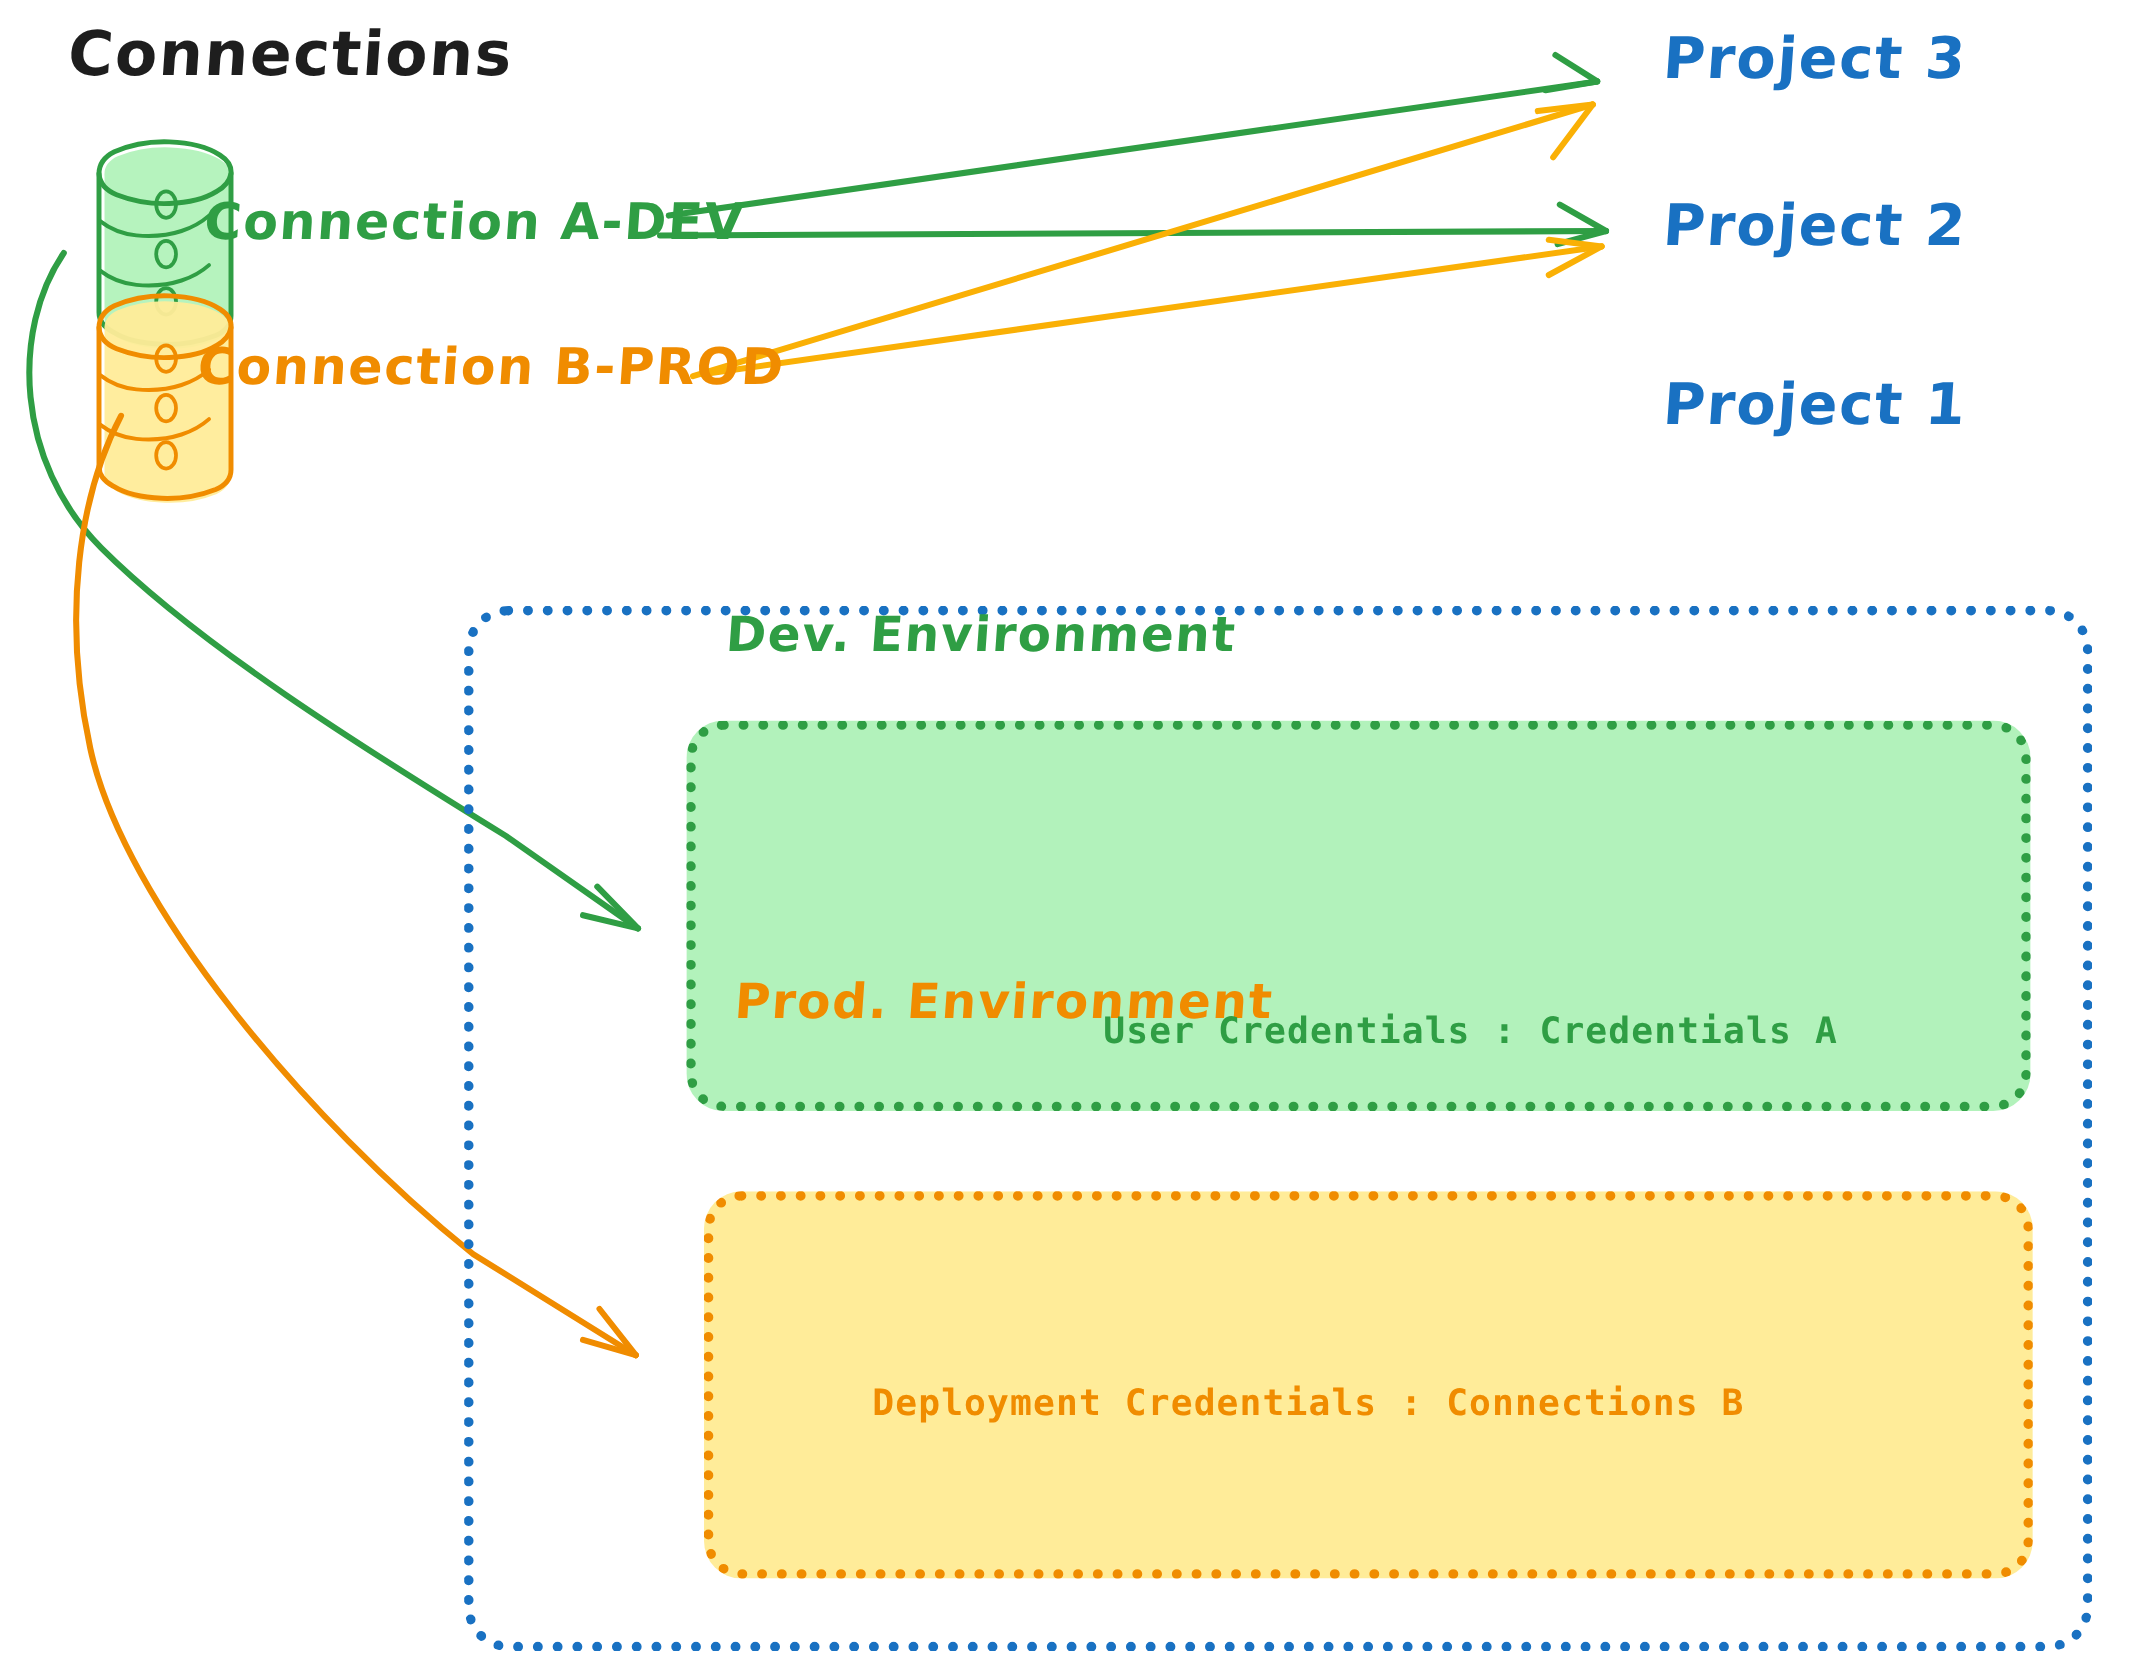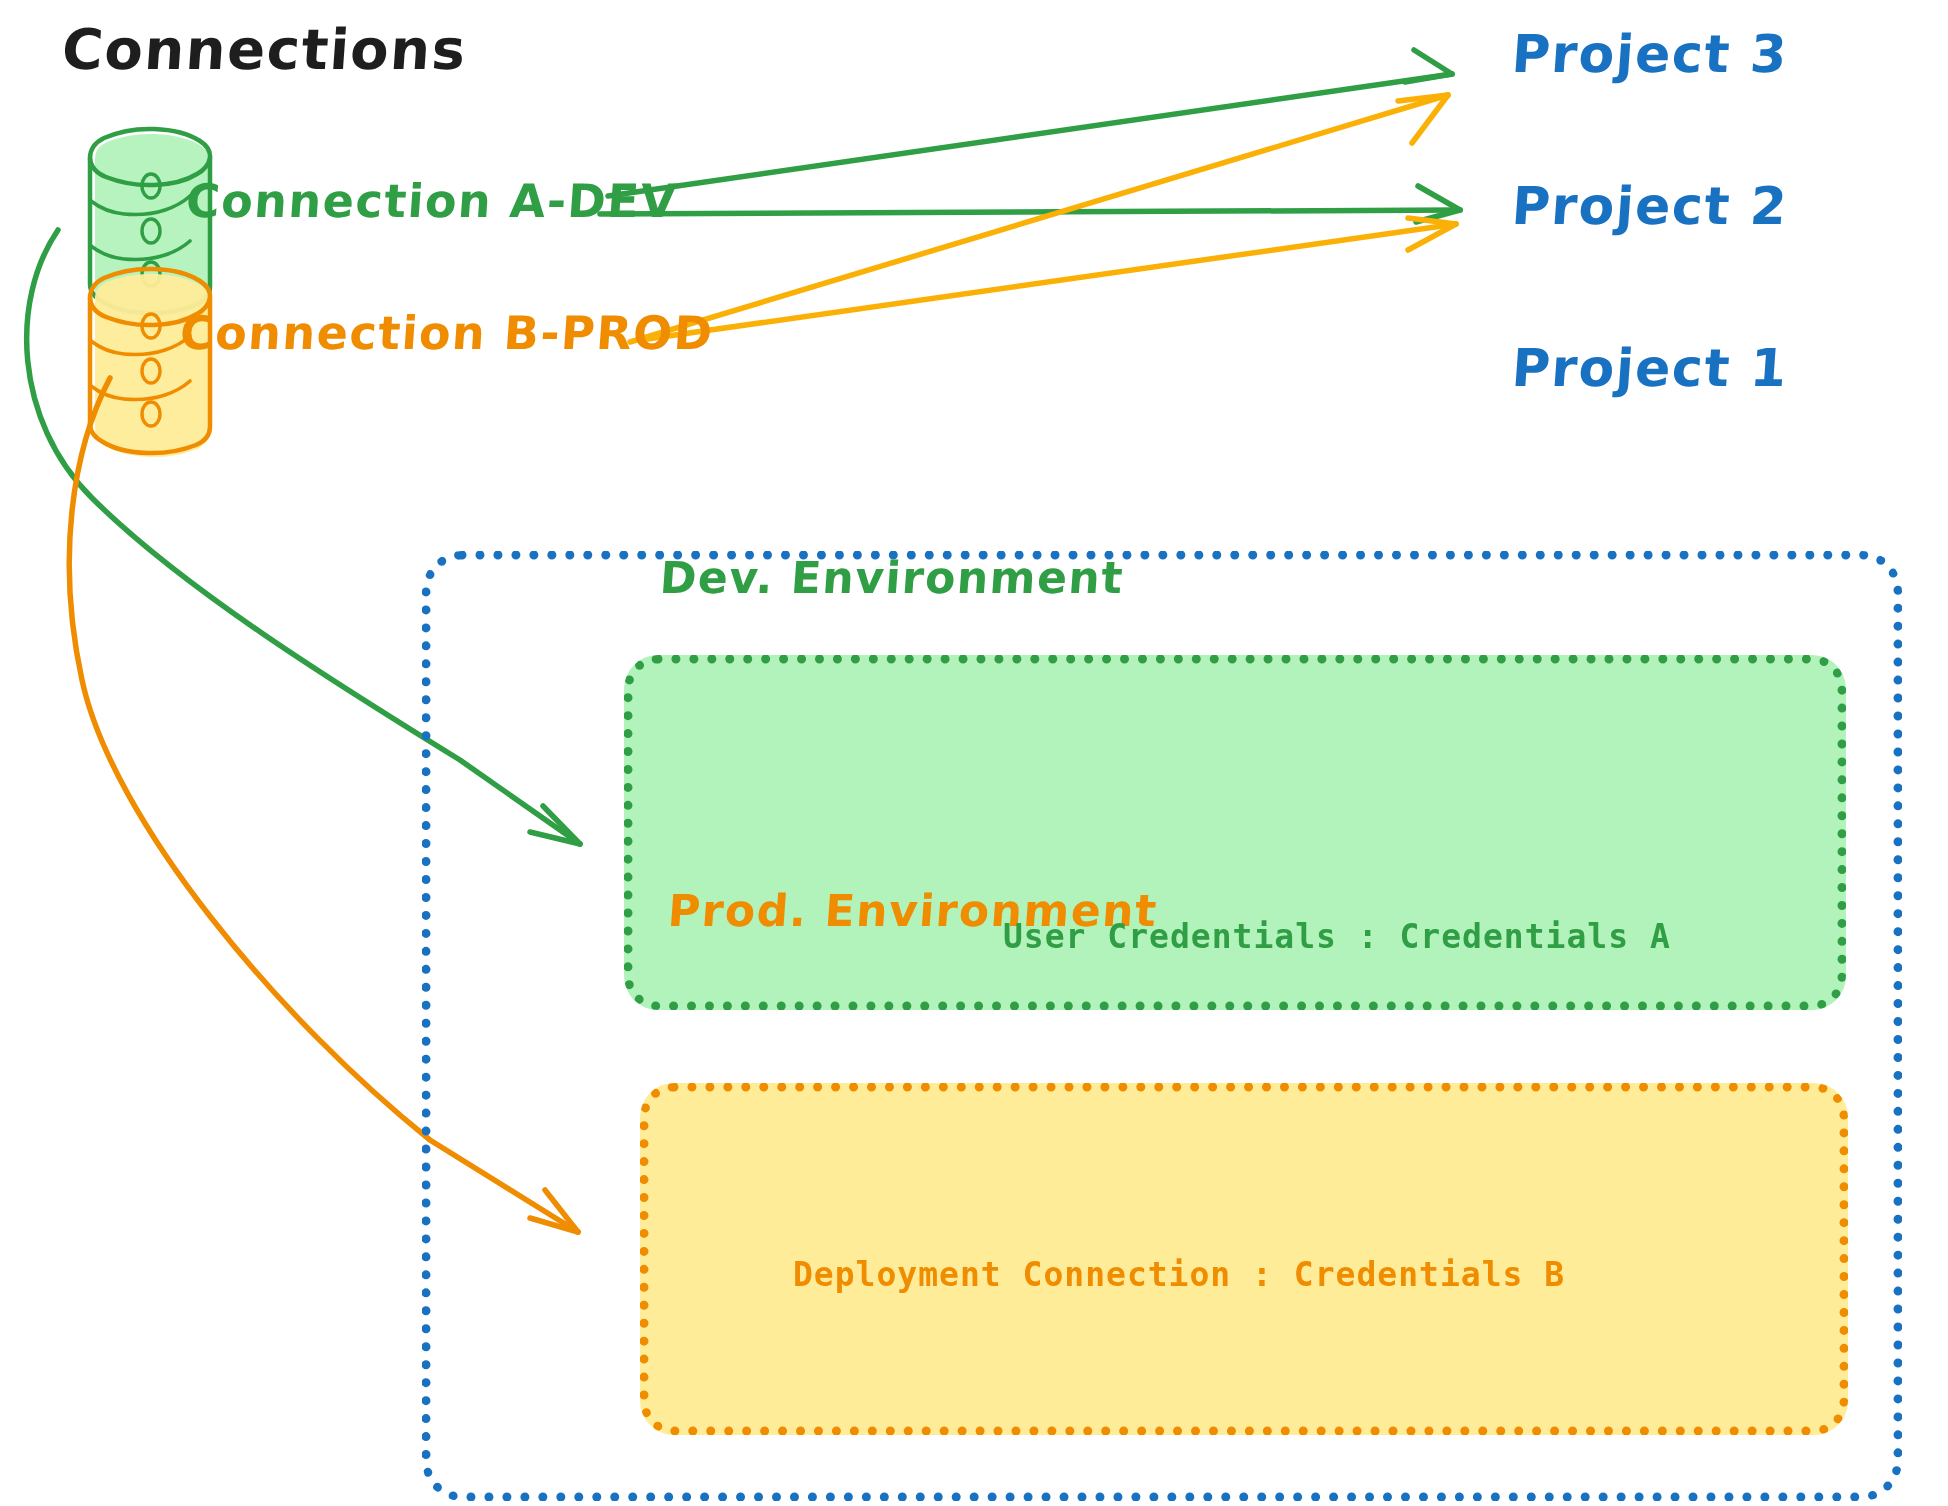--- a/index.html
+++ b/index.html
@@ -224,15 +224,15 @@
   <div class="hand" id="label-project-2">Project 2</div>
 
   <div class="hand" id="label-project-1">Project 1</div>
 
   <div class="hand" id="label-dev-env">Dev. Environment</div>
 
   <div class="hand" id="label-prod-env">Prod. Environment</div>
 
   <div class="mono" id="label-dev-credentials">User Credentials : Credentials A</div>
 
-  <div class="mono" id="label-prod-credentials">Deployment Connection : Credentials B</div>
+  <div class="mono" id="label-prod-credentials">Deployment Credentials : Connections B</div>
 
 </div>
 
 </body></html>

